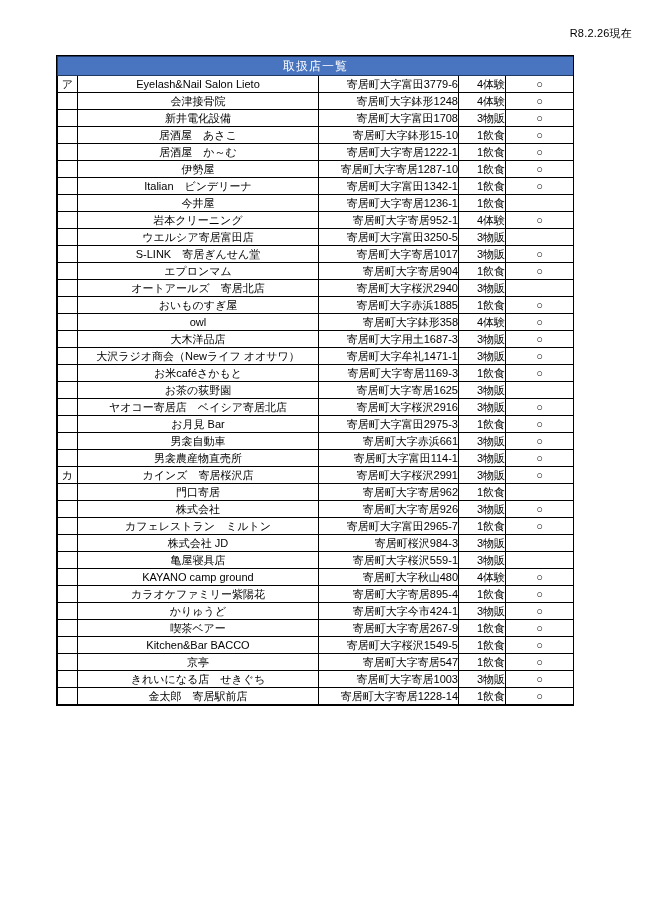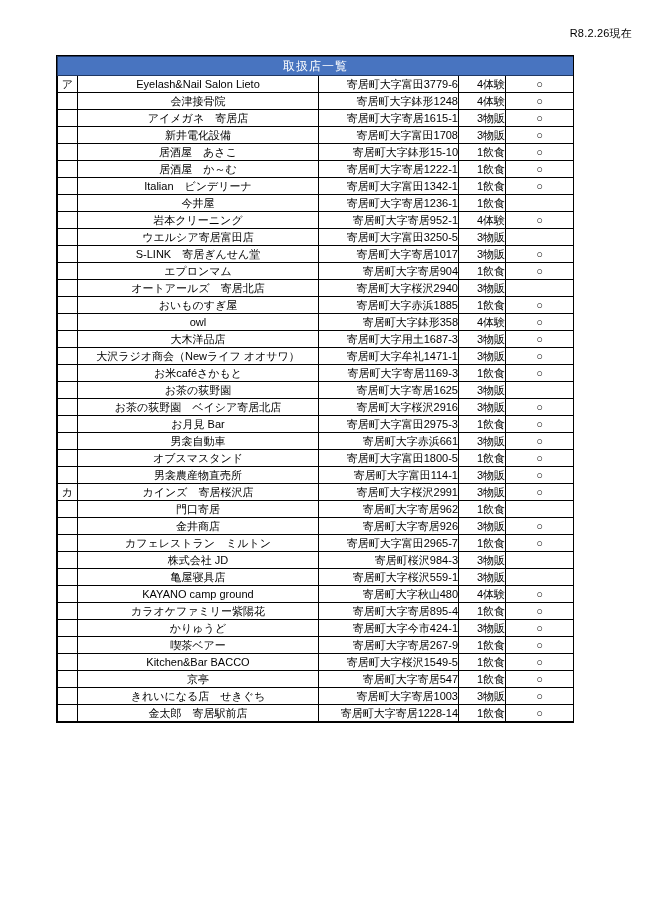--- a/index.html
+++ b/index.html
@@ -174,43 +174,43 @@
           </tr>
           <tr>
             <td class="mark"></td>
             <td class="name">会津接骨院</td>
             <td class="addr">寄居町大字鉢形1248</td>
             <td class="cat"><span class="cat-num">4</span><span class="cat-label">体験</span></td>
             <td class="card">○</td>
           </tr>
           <tr>
             <td class="mark"></td>
-            <td class="name">アイメガネ　寄居店</td>
-            <td class="addr">寄居町大字寄居1615-1</td>
-            <td class="cat"><span class="cat-num">3</span><span class="cat-label">物販</span></td>
-            <td class="card">○</td>
-          </tr>
-          <tr>
-            <td class="mark"></td>
             <td class="name">新井電化設備</td>
             <td class="addr">寄居町大字富田1708</td>
             <td class="cat"><span class="cat-num">3</span><span class="cat-label">物販</span></td>
             <td class="card">○</td>
           </tr>
           <tr>
             <td class="mark"></td>
             <td class="name">居酒屋　あさこ</td>
             <td class="addr">寄居町大字鉢形15-10</td>
             <td class="cat"><span class="cat-num">1</span><span class="cat-label">飲食</span></td>
             <td class="card">○</td>
           </tr>
           <tr>
             <td class="mark"></td>
             <td class="name">居酒屋　か～む</td>
             <td class="addr">寄居町大字寄居1222-1</td>
+            <td class="cat"><span class="cat-num">1</span><span class="cat-label">飲食</span></td>
+            <td class="card">○</td>
+          </tr>
+          <tr>
+            <td class="mark"></td>
+            <td class="name">伊勢屋</td>
+            <td class="addr">寄居町大字寄居1287-10</td>
             <td class="cat"><span class="cat-num">1</span><span class="cat-label">飲食</span></td>
             <td class="card">○</td>
           </tr>
           <tr>
             <td class="mark"></td>
             <td class="name">Italian　ビンデリーナ</td>
             <td class="addr">寄居町大字富田1342-1</td>
             <td class="cat"><span class="cat-num">1</span><span class="cat-label">飲食</span></td>
             <td class="card">○</td>
           </tr>
@@ -293,44 +293,37 @@
           </tr>
           <tr>
             <td class="mark"></td>
             <td class="name">お茶の荻野園</td>
             <td class="addr">寄居町大字寄居1625</td>
             <td class="cat"><span class="cat-num">3</span><span class="cat-label">物販</span></td>
             <td class="card"></td>
           </tr>
           <tr>
             <td class="mark"></td>
-            <td class="name">お茶の荻野園　ベイシア寄居北店</td>
+            <td class="name">ヤオコー寄居店　ベイシア寄居北店</td>
             <td class="addr">寄居町大字桜沢2916</td>
             <td class="cat"><span class="cat-num">3</span><span class="cat-label">物販</span></td>
             <td class="card">○</td>
           </tr>
           <tr>
             <td class="mark"></td>
             <td class="name">お月見 Bar</td>
             <td class="addr">寄居町大字富田2975-3</td>
             <td class="cat"><span class="cat-num">1</span><span class="cat-label">飲食</span></td>
             <td class="card">○</td>
           </tr>
           <tr>
             <td class="mark"></td>
             <td class="name">男衾自動車</td>
             <td class="addr">寄居町大字赤浜661</td>
             <td class="cat"><span class="cat-num">3</span><span class="cat-label">物販</span></td>
-            <td class="card">○</td>
-          </tr>
-          <tr>
-            <td class="mark"></td>
-            <td class="name">オブスマスタンド</td>
-            <td class="addr">寄居町大字富田1800-5</td>
-            <td class="cat"><span class="cat-num">1</span><span class="cat-label">飲食</span></td>
             <td class="card">○</td>
           </tr>
           <tr>
             <td class="mark"></td>
             <td class="name">男衾農産物直売所</td>
             <td class="addr">寄居町大字富田114-1</td>
             <td class="cat"><span class="cat-num">3</span><span class="cat-label">物販</span></td>
             <td class="card">○</td>
           </tr>
           <tr>
@@ -342,21 +335,21 @@
           </tr>
           <tr>
             <td class="mark"></td>
             <td class="name">門口寄居</td>
             <td class="addr">寄居町大字寄居962</td>
             <td class="cat"><span class="cat-num">1</span><span class="cat-label">飲食</span></td>
             <td class="card"></td>
           </tr>
           <tr>
             <td class="mark"></td>
-            <td class="name">金井商店</td>
+            <td class="name">株式会社</td>
             <td class="addr">寄居町大字寄居926</td>
             <td class="cat"><span class="cat-num">3</span><span class="cat-label">物販</span></td>
             <td class="card">○</td>
           </tr>
           <tr>
             <td class="mark"></td>
             <td class="name">カフェレストラン　ミルトン</td>
             <td class="addr">寄居町大字富田2965-7</td>
             <td class="cat"><span class="cat-num">1</span><span class="cat-label">飲食</span></td>
             <td class="card">○</td>

